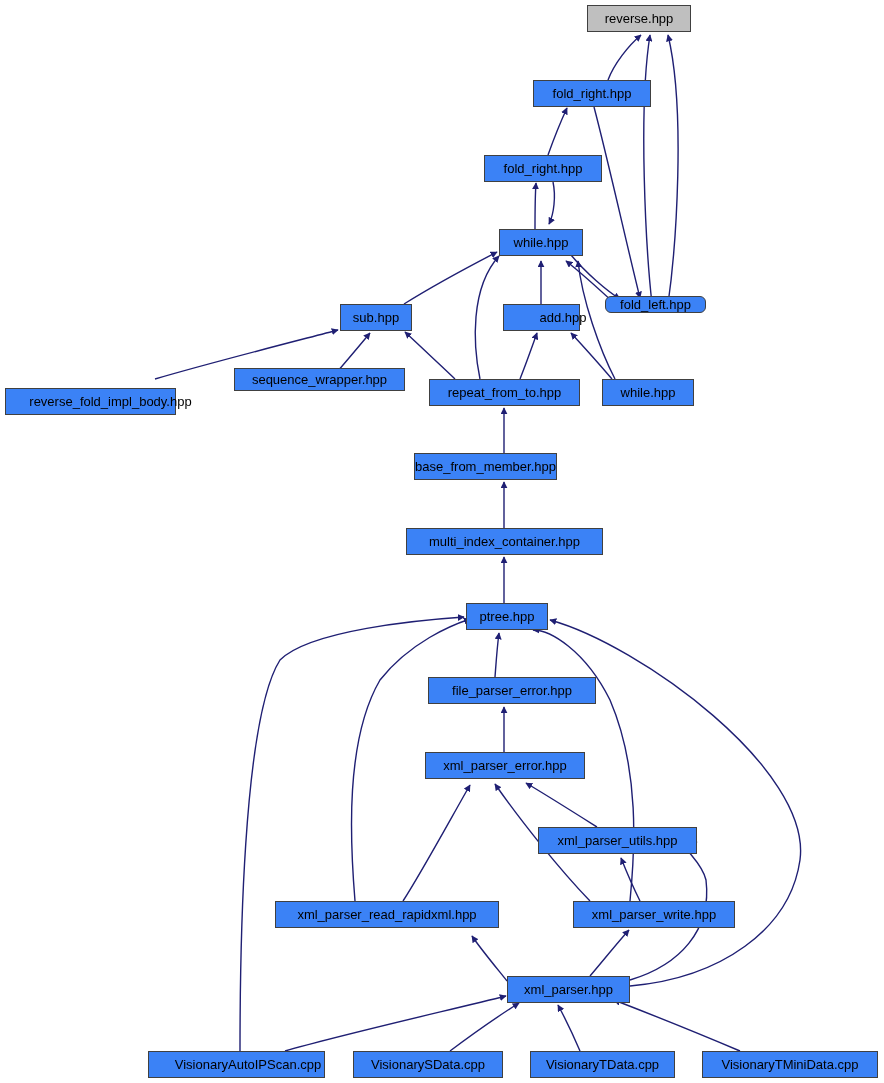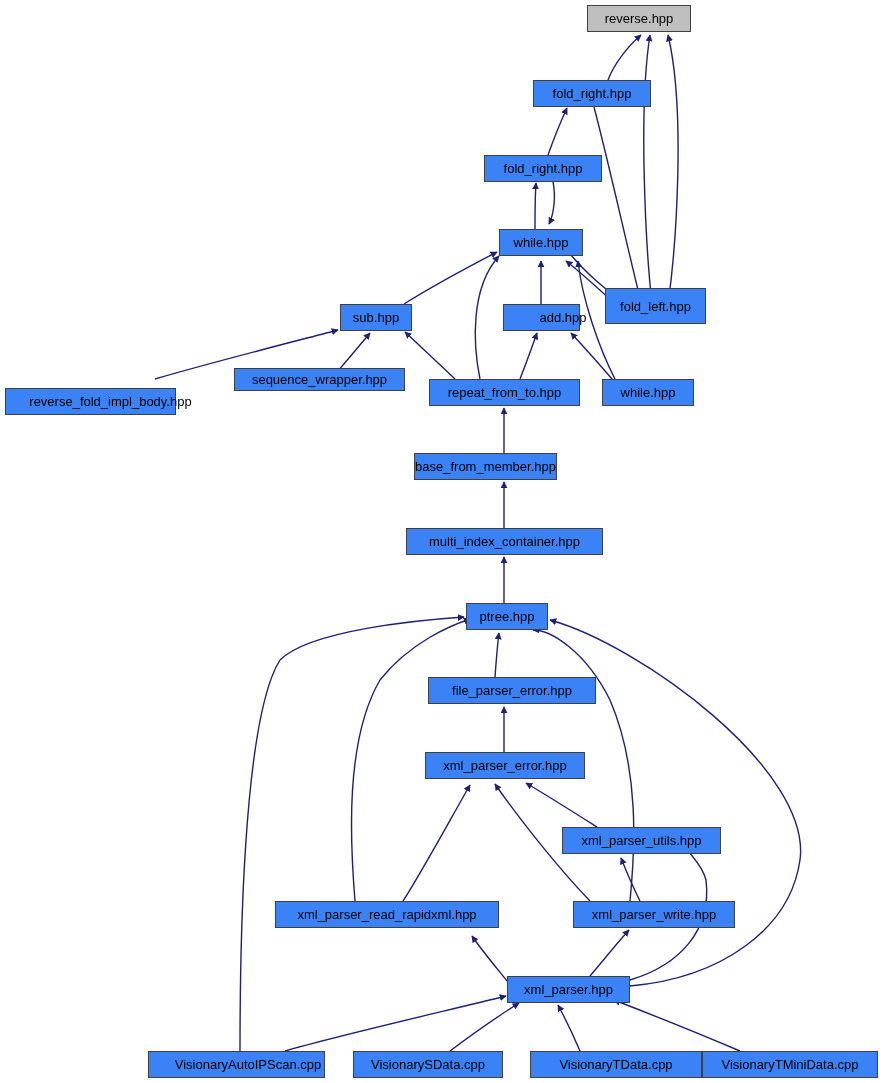--- a/index.html
+++ b/index.html
@@ -90,33 +90,33 @@
       </g>
   </svg>
 
   <div id="node-layer">
       <div class="node root" style="left: 587px; top: 5px; width: 104px; height: 27px;">reverse.hpp</div>
       <div class="node" style="left: 533px; top: 80px; width: 118px; height: 27px;">fold_right.hpp</div>
       <div class="node" style="left: 484px; top: 155px; width: 118px; height: 27px;">fold_right.hpp</div>
       <div class="node" style="left: 499px; top: 229px; width: 84px; height: 27px;">while.hpp</div>
       <div class="node" style="left: 340px; top: 304px; width: 72px; height: 27px;">sub.hpp</div>
       <div class="node" style="left: 503px; top: 304px; width: 77px; height: 27px; padding-left: 43px;">add.hpp</div>
-      <div class="node" style="left: 605px; top: 288px; width: 101px; height: 36px;">fold_left.hpp</div>
+      <div class="node" style="left: 605px; top: 296px; width: 101px; height: 17px; border-radius: 6px;">fold_left.hpp</div>
       <div class="node" style="left: 5px; top: 388px; width: 171px; height: 27px; padding-left: 40px;">reverse_fold_impl_body.hpp</div>
       <div class="node" style="left: 234px; top: 368px; width: 171px; height: 23px;">sequence_wrapper.hpp</div>
       <div class="node" style="left: 429px; top: 379px; width: 151px; height: 27px;">repeat_from_to.hpp</div>
       <div class="node" style="left: 602px; top: 379px; width: 92px; height: 27px;">while.hpp</div>
       <div class="node" style="left: 414px; top: 453px; width: 143px; height: 27px;">base_from_member.hpp</div>
       <div class="node" style="left: 406px; top: 528px; width: 197px; height: 27px;">multi_index_container.hpp</div>
       <div class="node" style="left: 466px; top: 603px; width: 82px; height: 27px;">ptree.hpp</div>
       <div class="node" style="left: 428px; top: 677px; width: 168px; height: 27px;">file_parser_error.hpp</div>
       <div class="node" style="left: 425px; top: 752px; width: 160px; height: 27px;">xml_parser_error.hpp</div>
-      <div class="node" style="left: 538px; top: 827px; width: 159px; height: 27px; margin-left: 24px;">xml_parser_utils.hpp</div>
+      <div class="node" style="left: 538px; top: 827px; width: 159px; height: 27px;">xml_parser_utils.hpp</div>
       <div class="node" style="left: 275px; top: 901px; width: 224px; height: 27px;">xml_parser_read_rapidxml.hpp</div>
       <div class="node" style="left: 573px; top: 901px; width: 162px; height: 27px;">xml_parser_write.hpp</div>
       <div class="node" style="left: 507px; top: 976px; width: 123px; height: 27px;">xml_parser.hpp</div>
       <div class="node" style="left: 148px; top: 1051px; width: 177px; height: 27px; padding-left: 23px;">VisionaryAutoIPScan.cpp</div>
       <div class="node" style="left: 353px; top: 1051px; width: 150px; height: 27px;">VisionarySData.cpp</div>
-      <div class="node" style="left: 530px; top: 1051px; width: 172px; height: 27px;">VisionaryTData.cpp</div>
+      <div class="node" style="left: 530px; top: 1051px; width: 145px; height: 27px;">VisionaryTData.cpp</div>
       <div class="node" style="left: 702px; top: 1051px; width: 176px; height: 27px;">VisionaryTMiniData.cpp</div>
     </div>
 
 </div>
 
 </body></html>

